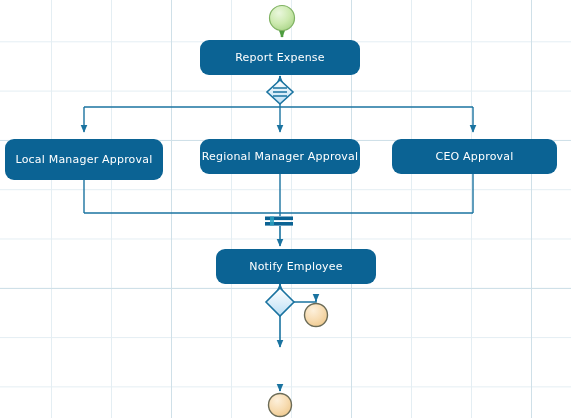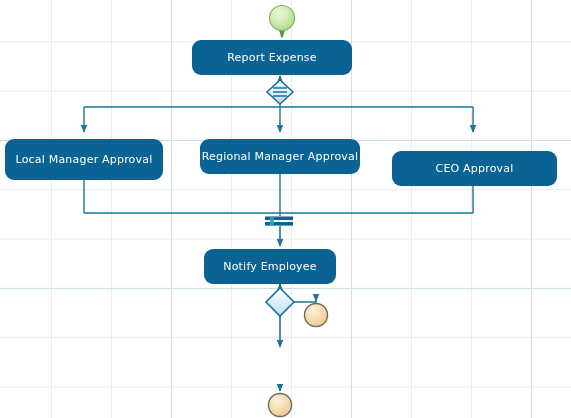--- a/index.html
+++ b/index.html
@@ -132,34 +132,34 @@
 
     <g>
       <circle cx="316" cy="315" r="11.5" fill="url(#gend)" stroke="#6b6b57" stroke-width="1.4"></circle>
     </g>
 
     <g>
       <circle cx="280" cy="405" r="11.5" fill="url(#gend)" stroke="#6b6b57" stroke-width="1.4"></circle>
     </g>
   </svg>
 
-  <div class="task" style="left:192px;top:40px;width:160px;height:35px;">
+  <div class="task" style="left:200px;top:40px;width:160px;height:35px;">
     <span>Report Expense</span>
   </div>
 
   <div class="task" style="left:5px;top:139px;width:158px;height:41px;">
     <span>Local Manager Approval</span>
   </div>
 
   <div class="task" style="left:200px;top:139px;width:160px;height:35px;">
     <span>Regional Manager Approval</span>
   </div>
 
-  <div class="task" style="left:392px;top:151px;width:165px;height:35px;">
+  <div class="task" style="left:392px;top:139px;width:165px;height:35px;">
     <span>CEO Approval</span>
   </div>
 
-  <div class="task" style="left:204px;top:249px;width:132px;height:35px;">
+  <div class="task" style="left:216px;top:249px;width:160px;height:35px;">
     <span>Notify Employee</span>
   </div>
 
 
 </div>
 
 </body></html>

